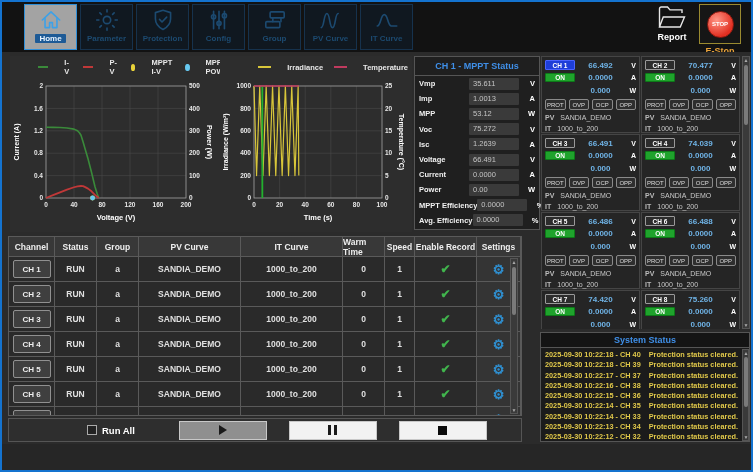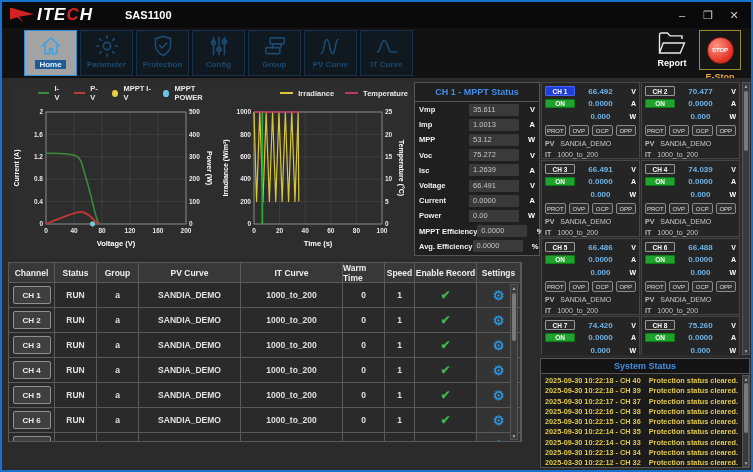--- a/index.html
+++ b/index.html
@@ -26,21 +26,21 @@
   .rtile .rlabel{font-size:9px;font-weight:bold;color:#fff;margin-top:2px;}
   .estop-box{width:42px;height:40px;border:1px solid #9a8a30;background:#161616;display:flex;align-items:center;justify-content:center;}
   .estop-circ{width:27px;height:27px;border-radius:50%;background:radial-gradient(circle at 35% 32%,#ff9585,#e23022 70%);border:1px solid #901a10;color:#fff;font-size:6px;font-weight:bold;display:flex;align-items:center;justify-content:center;}
   .rlabel.orange{color:#e8a23a;}
   
   .content{position:relative;height:392px;background:#2b2b2b;}
   .chart-panel{position:absolute;background:#2d2d2d;}
   .legend{display:flex;gap:11px;align-items:center;height:22px;font-size:7.5px;font-weight:bold;color:#e8e8e8;}
   .sw-line{width:13px;height:2px;display:inline-block;}
   .sw-dot{width:7px;height:7px;border-radius:50%;display:inline-block;}
-  .litem{display:flex;align-items:center;gap:5px;}
+  .litem{display:flex;align-items:center;gap:16px;}
   
   .mppt{position:absolute;left:412px;top:4px;width:126px;height:174px;background:#1f1f1f;border:1px solid #555;}
   .mppt-h{height:19px;border-bottom:1px solid #555;color:#3f8fe8;font-size:9px;font-weight:bold;display:flex;align-items:center;justify-content:center;}
   .mrow{display:grid;grid-template-columns:1fr 50px 16px;align-items:center;height:15.2px;padding:0 4px;}
   .mlabel{font-size:7.5px;font-weight:bold;color:#f0f0f0;white-space:nowrap;}
   .mval{height:12px;background:#3a3a3a;color:#c4c4c4;font-size:7.5px;line-height:12px;padding-left:4px;border-radius:1px;}
   .munit{font-size:7.5px;font-weight:bold;color:#fff;text-align:right;}
   
   .chgrid{position:absolute;left:539px;top:4px;width:200px;height:273px;overflow:hidden;display:grid;grid-template-columns:99px 99px;gap:1px;align-content:start;}
   .card{width:99px;height:77px;background:#252525;border:1px solid #454545;padding:2px 3px;}
@@ -85,30 +85,20 @@
   .bars{display:flex;gap:3px;}
   .bars div{width:3px;height:10px;background:#1a1a1a;}
   .sq{width:9px;height:9px;background:#0a0a0a;}
   svg text{font-family:"Liberation Sans",sans-serif;}
 </style>
 </head>
 <body>
 
 <div class="win">
 
-  <div class="titlebar">
-    <div class="logo-arrow"></div>
-    <div class="brand"><span>ITE</span><span class="accent">C</span><span>H</span></div>
-    <div class="wtitle">SAS1100</div>
-    <div class="winbtns">
-      <div class="winbtn">–</div>
-      <div class="winbtn">❒</div>
-      <div class="winbtn">✕</div>
-    </div>
-  </div>
 
   <div class="toolbar">
     <div class="tiles">
         <div class="tile active">
           <span class="ticon"><svg viewBox="0 0 24 24" fill="none" stroke="#3da1e8" stroke-width="1.5" stroke-linecap="round" stroke-linejoin="round">
               <path d="M4 12 12 4.5 20 12"></path>
               <path d="M6.5 10.5V19h4.2v-4.6h2.6V19h4.2v-8.5"></path>
             </svg></span>
           <div class="tlabel">Home</div>
         </div>
@@ -688,15 +678,31 @@
             </div>
           </div>
         </div>
     </div>
     <div class="vscroll" style="left:508px;top:206px;height:156px;">
       <div class="varrow" style="top:0;">▲</div>
       <div class="vthumb" style="top:8px;height:48px;"></div>
       <div class="varrow" style="bottom:0;">▼</div>
     </div>
 
+    <div class="ctrlbar">
+      <div class="ckbox"></div>
+      <div class="cklabel">Run All</div>
+      <div class="abtn play">
+          <div class="tri"></div>
+        </div>
+      <div class="abtn pause">
+          <div class="bars">
+            <div></div>
+            <div></div>
+          </div>
+        </div>
+      <div class="abtn stop">
+          <div class="sq"></div>
+        </div>
+    </div>
 
   </div>
 </div>
 
 </body></html>

